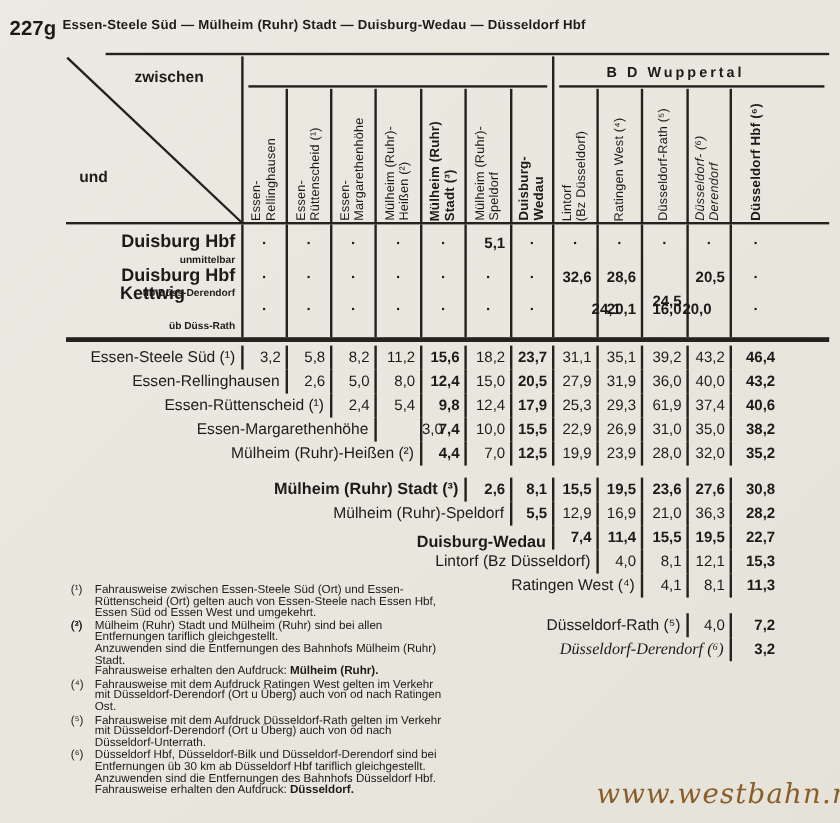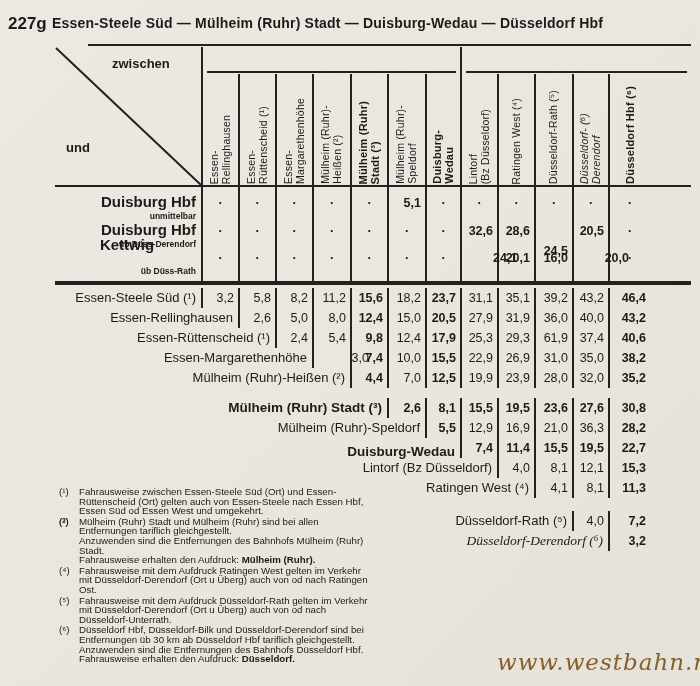--- a/index.html
+++ b/index.html
@@ -6,21 +6,21 @@
   .page{
     position:relative;width:700px;height:686px;overflow:hidden;
     background:linear-gradient(135deg,#ece9e2 0%,#e9e6de 55%,#e5e2da 100%);
     font-family:"Liberation Sans", sans-serif;color:#1c1b19;
   }
   .abs{position:absolute;}
   .hline{position:absolute;background:#23221f;}
   .vline{position:absolute;background:#23221f;width:1.3px;}
   .vline.heavy{width:2.6px;}
   .title-code{position:absolute;left:8px;top:14px;font-size:17px;font-weight:700;white-space:nowrap;}
-  .title-text{position:absolute;left:52px;top:15px;font-size:14px;font-weight:700;letter-spacing:0.2px;white-space:nowrap;}
+  .title-text{position:absolute;left:52px;top:15px;font-size:11px;font-weight:700;letter-spacing:0.2px;white-space:nowrap;}
   .corner-zw{position:absolute;left:112px;top:56px;font-size:13px;font-weight:700;}
   .corner-und{position:absolute;left:66px;top:140px;font-size:13px;font-weight:700;}
   .group-label{position:absolute;top:52px;height:16px;line-height:16px;text-align:center;
     font-size:12px;font-weight:700;letter-spacing:2.5px;white-space:nowrap;}
   .colhead{position:absolute;top:78px;height:106px;display:flex;align-items:flex-end;justify-content:center;}
   .rot{display:block;writing-mode:vertical-rl;transform:rotate(180deg);
     white-space:pre-line;font-size:10.5px;line-height:1.12;letter-spacing:0.2px;}
   .rot.b{font-weight:700;font-size:11px;}
   .rot.i{font-style:italic;}
   .s1label{position:absolute;left:58px;width:138px;text-align:right;font-size:15px;font-weight:700;
@@ -50,20 +50,21 @@
   <div class="title-code">227g</div>
   <div class="title-text">Essen-Steele Süd — Mülheim (Ruhr) Stadt — Duisburg-Wedau — Düsseldorf Hbf</div>
   <div class="hline" style="left:88px;top:44px;width:603px;height:2px;"></div>
 
   <svg class="abs" style="left:55px;top:47px;" width="147" height="139">
     <line x1="1" y1="1" x2="146" y2="138" stroke="#23221f" stroke-width="2"></line>
   </svg>
   <div class="corner-zw">zwischen</div>
   <div class="corner-und">und</div>
 
+  <div class="group-label" style="left:461px;width:204px;">B D Wuppertal</div>
   <div class="hline" style="left:207px;top:71px;width:249px;height:1.6px;"></div>
   <div class="hline" style="left:466px;top:71px;width:221px;height:1.6px;"></div>
 
   <div id="colheads">
       <div class="colhead" style="left: 202px; width: 37px;">
         <div class="rot">Essen-
 Rellinghausen</div>
       </div>
       <div class="colhead" style="left: 239px; width: 37px;">
         <div class="rot">Essen-
@@ -171,21 +172,21 @@
       <div class="cell dot b" style="left: 202px; width: 37px; top: 248px;">·</div>
       <div class="cell dot b" style="left: 239px; width: 37px; top: 248px;">·</div>
       <div class="cell dot b" style="left: 276px; width: 37px; top: 248px;">·</div>
       <div class="cell dot b" style="left: 313px; width: 38px; top: 248px;">·</div>
       <div class="cell dot b" style="left: 351px; width: 37px; top: 248px;">·</div>
       <div class="cell dot b" style="left: 388px; width: 38px; top: 248px;">·</div>
       <div class="cell dot b" style="left: 426px; width: 35px; top: 248px;">·</div>
       <div class="cell b" style="left: 461px; width: 37px; top: 248px; padding-left: 32px;">24,1</div>
       <div class="cell b" style="left: 498px; width: 37px; top: 248px;">20,1</div>
       <div class="cell b" style="left: 535px; width: 38px; top: 248px;">16,0</div>
-      <div class="cell b" style="left: 598px; width: 36px; top: 248px;">20,0</div>
+      <div class="cell b" style="left: 562px; width: 36px; top: 248px;">20,0</div>
       <div class="cell dot b" style="left: 609px; width: 42px; top: 248px;">·</div>
     </div>
   <div id="stairrows">
       <div class="rowlabel" style="left: -104px; top: 288px;">Essen-Steele Süd (¹)</div>
       <div class="vline" style="left: 201.35px; top: 288px; height: 20px;"></div>
       <div class="cell" style="left: 202px; width: 37px; top: 288px;">3,2</div>
       <div class="vline" style="left: 238.35px; top: 288px; height: 20px;"></div>
       <div class="cell" style="left: 239px; width: 37px; top: 288px;">5,8</div>
       <div class="vline" style="left: 275.35px; top: 288px; height: 20px;"></div>
       <div class="cell" style="left: 276px; width: 37px; top: 288px;">8,2</div>

